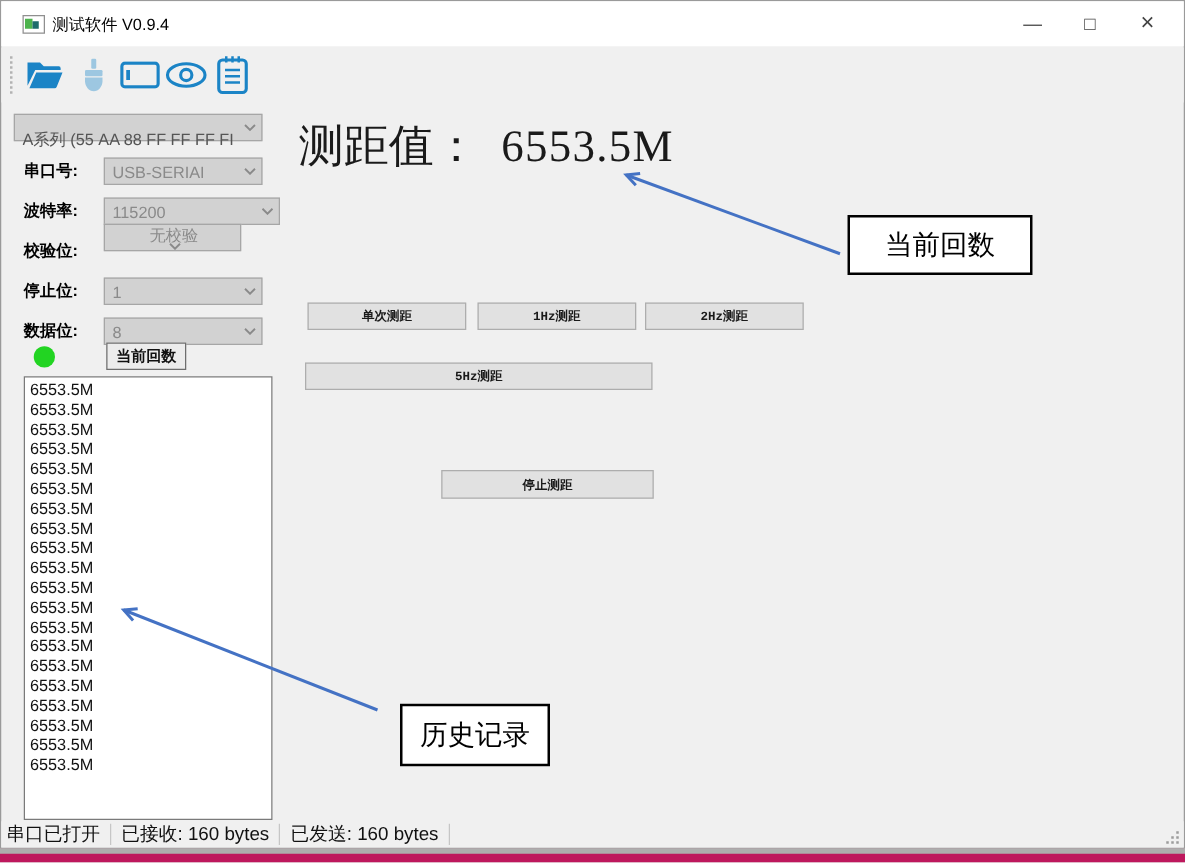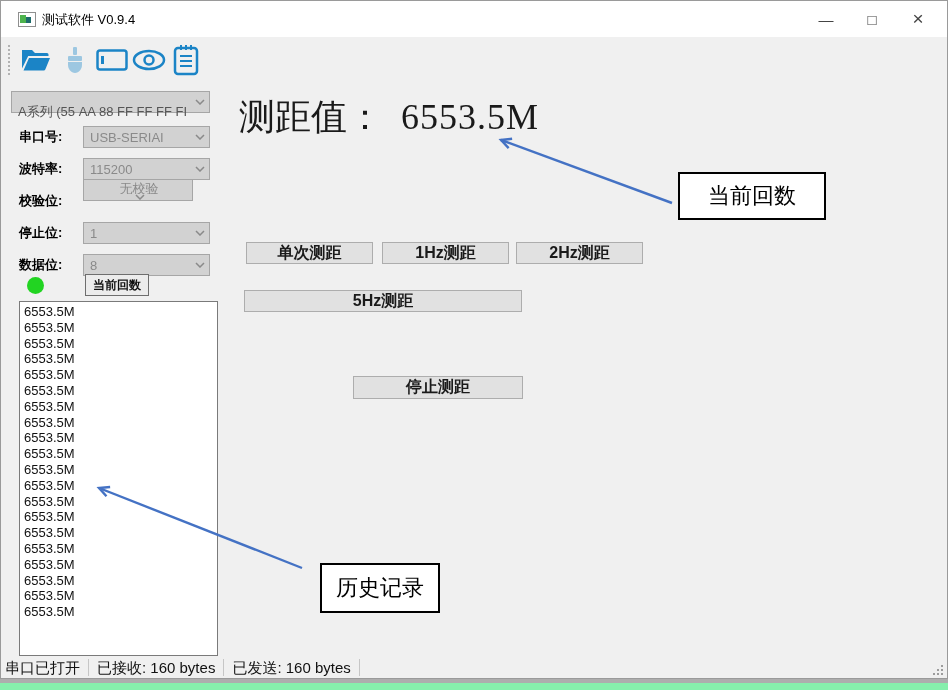--- a/index.html
+++ b/index.html
@@ -1,17 +1,17 @@
 <!DOCTYPE html>
 <html><head>
 <meta charset="utf-8">
 <style>
   html,body{margin:0;padding:0;}
   body{font-family:"Liberation Sans","DejaVu Sans",sans-serif;background:#e8e8e8;}
-  .frame{position:relative;width:948px;height:690px;background:#86efac;overflow:hidden;}
+  .frame{position:relative;width:948px;height:690px;background:#be185d;overflow:hidden;}
   .window{position:absolute;left:0;top:0;width:946px;height:677px;background:#f0f0f0;border:1px solid #9a9a9a;}
   .bottom-strip{position:absolute;left:0;top:679px;width:948px;height:4px;background:#adadad;}
 
   
   .title-bar{position:absolute;left:0;top:0;width:946px;height:36px;background:#ffffff;}
   .app-icon{position:absolute;left:17px;top:11px;width:16px;height:13px;border:1px solid #8f8f8f;background:#fff;}
   .app-icon .g{position:absolute;left:1px;top:2px;width:6px;height:8px;background:#4db34d;}
   .app-icon .t{position:absolute;left:7px;top:4px;width:5px;height:6px;background:#1d6b6b;}
   .title-text{position:absolute;left:41px;top:10px;font-size:13px;color:#000;}
   .win-controls{position:absolute;right:6px;top:0;height:36px;display:flex;}
@@ -30,21 +30,21 @@
   .chev{flex:0 0 auto;margin-left:2px;display:flex;}
   .field-label{position:absolute;left:18px;font-size:13px;font-weight:bold;color:#000;line-height:22px;}
   .status-dot{position:absolute;left:26px;top:276px;width:17px;height:17px;border-radius:50%;background:#22d422;}
   .close-port{position:absolute;left:84px;top:273px;width:64px;height:22px;background:#ececec;border:1px solid #6e6e6e;font-size:12px;font-weight:bold;color:#111;display:flex;align-items:center;justify-content:center;font-family:inherit;}
   .history-list{position:absolute;left:18px;top:300px;width:199px;height:355px;background:#ffffff;border:1px solid #7a7a7a;box-sizing:border-box;overflow:hidden;padding:2px 0 0 0;}
   .history-item{height:15.8px;line-height:15.8px;font-size:13px;color:#111;padding-left:4px;}
 
   
   .big-readout{position:absolute;left:238px;top:92px;font-family:"Liberation Serif","DejaVu Serif",serif;font-size:36px;color:#1a1a1a;white-space:nowrap;}
   .big-readout .value{margin-left:18px;letter-spacing:1px;}
-  .mbtn{position:absolute;height:22px;background:#e1e1e1;border:1px solid #adadad;font-size:16px;font-weight:bold;color:#1a1a1a;display:flex;align-items:center;justify-content:center;box-sizing:border-box;font-family:Liberation Sans, sans-serif;}
+  .mbtn{position:absolute;height:22px;background:#e1e1e1;border:1px solid #adadad;font-size:10px;font-weight:bold;color:#1a1a1a;display:flex;align-items:center;justify-content:center;box-sizing:border-box;font-family:Liberation Mono, monospace;}
   #btn-single{left:245px;top:241px;width:127px;}
   #btn-1hz{left:381px;top:241px;width:127px;}
   #btn-2hz{left:515px;top:241px;width:127px;}
   #btn-5hz{left:243px;top:289px;width:278px;}
   #btn-stop{left:352px;top:375px;width:170px;height:23px;}
 
   
   .ann-box{position:absolute;background:#fff;border:2.5px solid #000;display:flex;align-items:center;justify-content:center;font-family:Liberation Sans, sans-serif;font-size:22px;color:#000;box-sizing:border-box;}
   #ann-current{left:678px;top:172px;width:148px;height:48px;}
   #ann-history{left:320px;top:563px;width:120px;height:50px;}
@@ -129,21 +129,21 @@
     <div class="combo" style="left:82px;top:125px;width:127px;">
       <span class="val">USB-SERIAI</span>
       <span class="chev">
           <svg width="10" height="6">
             <polyline points="1,1 5,5 9,1" stroke="#8a8a8a" fill="none" stroke-width="1.5"></polyline>
           </svg>
         </span>
     </div>
 
     <span class="field-label" style="top:157px">波特率:</span>
-    <div class="combo" style="left:82px;top:157px;width:127px;">
+    <div class="combo" style="left:82px;top:157px;width:141px;">
       <span class="val">115200</span>
       <span class="chev">
           <svg width="10" height="6">
             <polyline points="1,1 5,5 9,1" stroke="#8a8a8a" fill="none" stroke-width="1.5"></polyline>
           </svg>
         </span>
     </div>
 
     <span class="field-label" style="top:189px">校验位:</span>
     <div class="combo" style="left:82px;top:178px;width:110px;flex-direction:column;">

